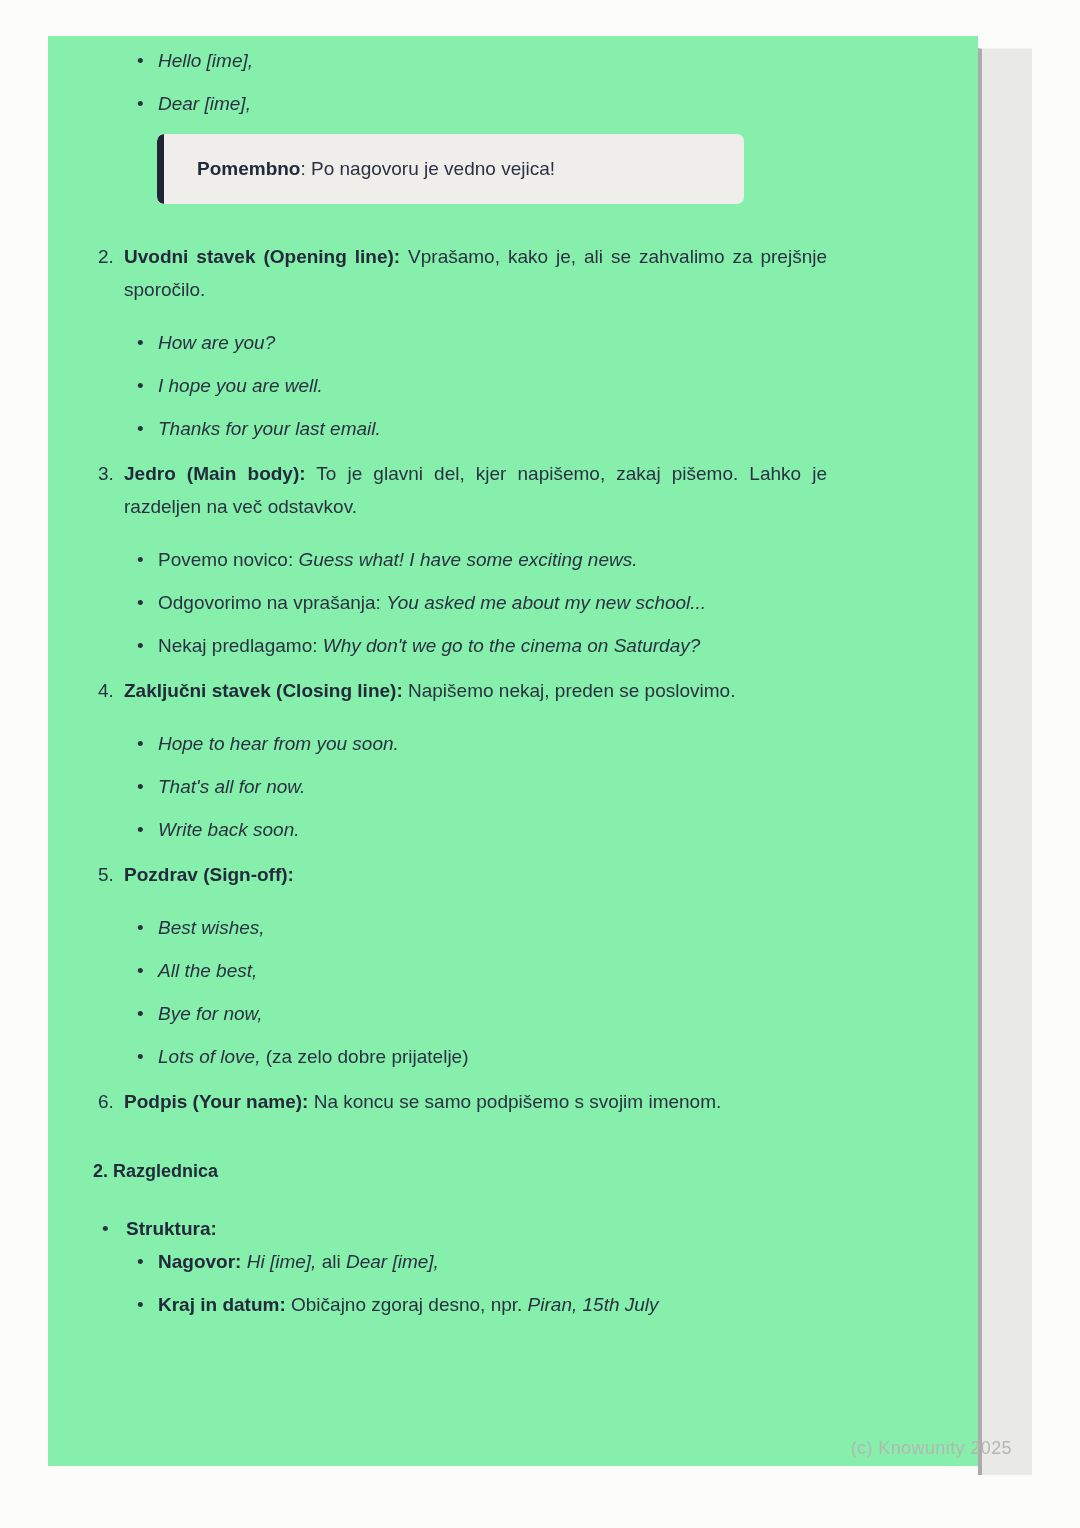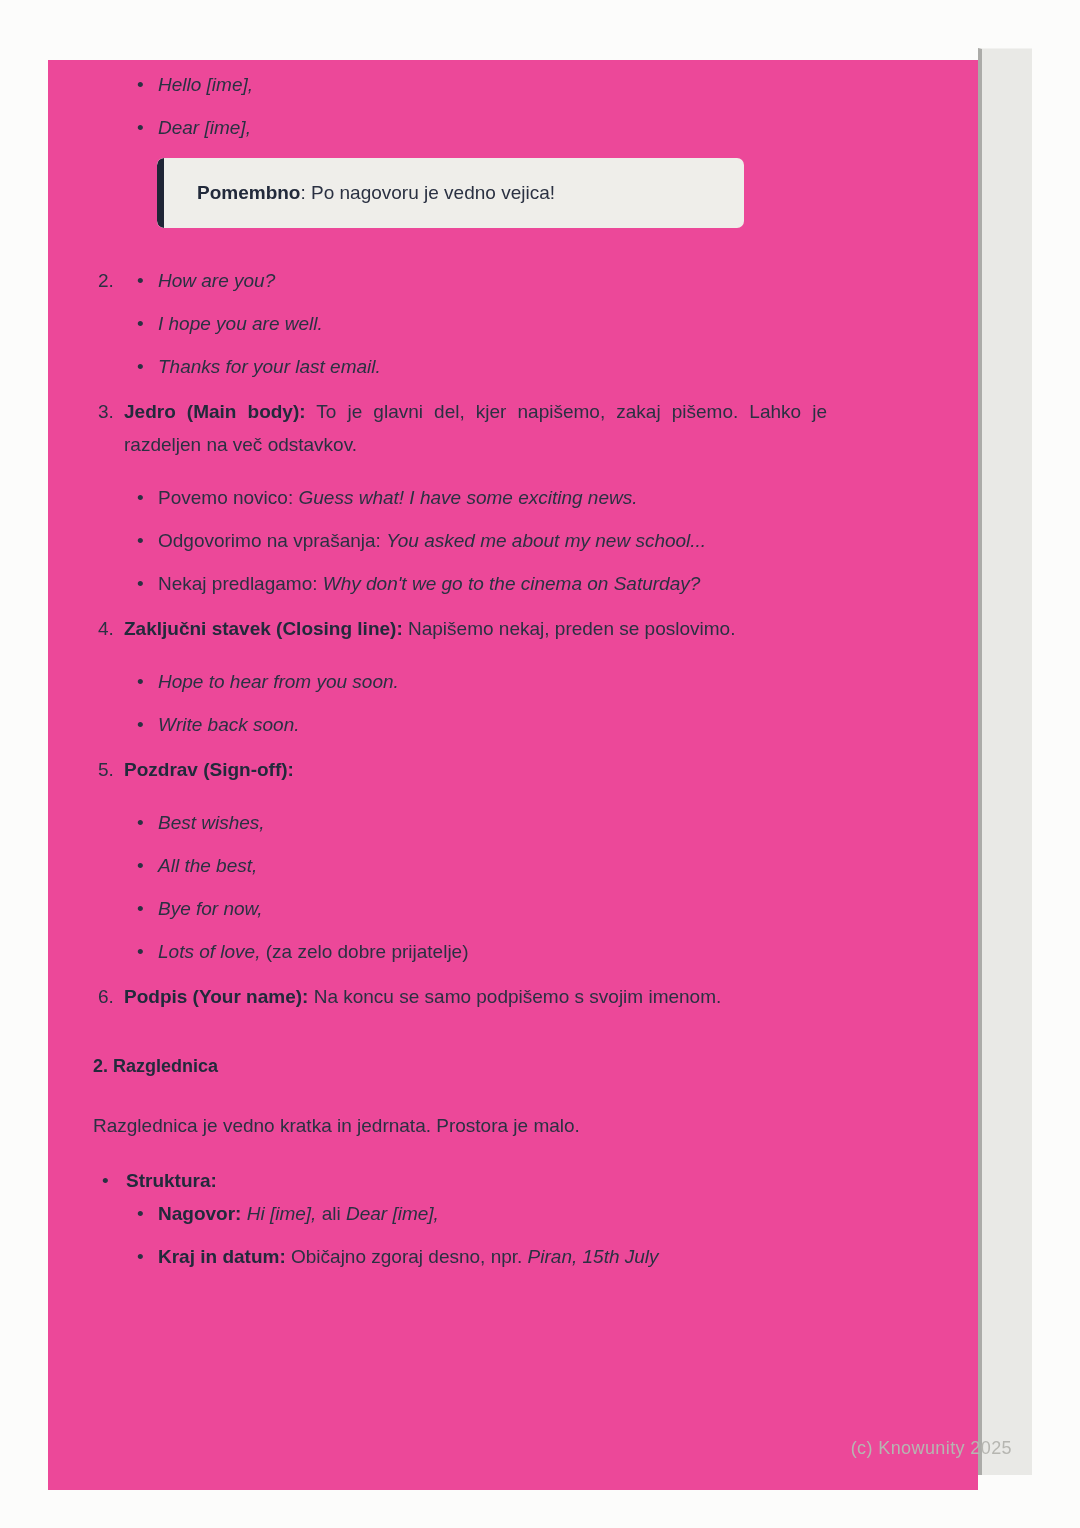--- a/index.html
+++ b/index.html
@@ -6,24 +6,24 @@
   body {
     width: 1080px; height: 1528px;
     position: relative;
     background: #fcfcfb;
     font-family: "Liberation Sans", "DejaVu Sans", sans-serif;
     color: #2a3142;
     overflow: hidden;
   }
   .page {
     position: absolute;
-    left: 48px; top: 60px;
+    left: 48px; top: 36px;
     width: 930px; height: 1430px;
     box-sizing: border-box;
-    background: #ec4899;
+    background: #86efac;
     padding: 8px 151px 0 45px;
     font-size: 19px;
     line-height: 33px;
   }
   .side-strip {
     position: absolute;
     left: 978px; top: 48px;
     width: 54px; height: 1427px;
     box-sizing: border-box;
     background: #e9e9e6;
@@ -134,20 +134,21 @@
 
   <div class="callout">
     <span class="accent-bar"></span>
     <b>Pomembno</b><span>: Po nagovoru je vedno vejica!</span>
   </div>
 
   <ol>
 
     <li class="nitem">
       <span class="num">2.</span>
+      <p class="lead"><b>Uvodni stavek (Opening line):</b> <span>Vprašamo, kako je, ali se zahvalimo za prejšnje sporočilo.</span></p>
       <ul class="examples">
         <li><span></span><i>How are you?</i><span></span></li>
         <li><span></span><i>I hope you are well.</i><span></span></li>
         <li><span></span><i>Thanks for your last email.</i><span></span></li>
       </ul>
     </li>
 
     <li class="nitem">
       <span class="num">3.</span>
       <p class="lead"><b>Jedro (Main body):</b> <span>To je glavni del, kjer napišemo, zakaj pišemo. Lahko je razdeljen na več odstavkov.</span></p>
@@ -156,20 +157,21 @@
         <li><span>Odgovorimo na vprašanja: </span><i>You asked me about my new school...</i><span></span></li>
         <li><span>Nekaj predlagamo: </span><i>Why don't we go to the cinema on Saturday?</i><span></span></li>
       </ul>
     </li>
 
     <li class="nitem">
       <span class="num">4.</span>
       <p class="lead"><b>Zaključni stavek (Closing line):</b> <span>Napišemo nekaj, preden se poslovimo.</span></p>
       <ul class="examples">
         <li><span></span><i>Hope to hear from you soon.</i><span></span></li>
+        <li><span></span><i>That's all for now.</i><span></span></li>
         <li><span></span><i>Write back soon.</i><span></span></li>
       </ul>
     </li>
 
     <li class="nitem">
       <span class="num">5.</span>
       <p class="lead"><b>Pozdrav (Sign-off):</b><span></span></p>
       <ul class="examples">
         <li><span></span><i>Best wishes,</i><span></span></li>
         <li><span></span><i>All the best,</i><span></span></li>
@@ -180,21 +182,20 @@
 
     <li class="nitem">
       <span class="num">6.</span>
       <p class="lead"><b>Podpis (Your name):</b> <span>Na koncu se samo podpišemo s svojim imenom.</span></p>
     </li>
 
   </ol>
 
   <h2 class="h2">2. Razglednica</h2>
 
-  <p class="para">Razglednica je vedno kratka in jedrnata. Prostora je malo.</p>
 
   <ul class="structure-list">
     <li>
       <b>Struktura:</b>
       <ul class="structure-sub">
         <li><b>Nagovor:</b> <i>Hi [ime],</i><span> ali </span><i>Dear [ime],</i></li>
         <li><b>Kraj in datum:</b> <span>Običajno zgoraj desno, npr. </span><i>Piran, 15th July</i></li>
       </ul>
     </li>
   </ul>

